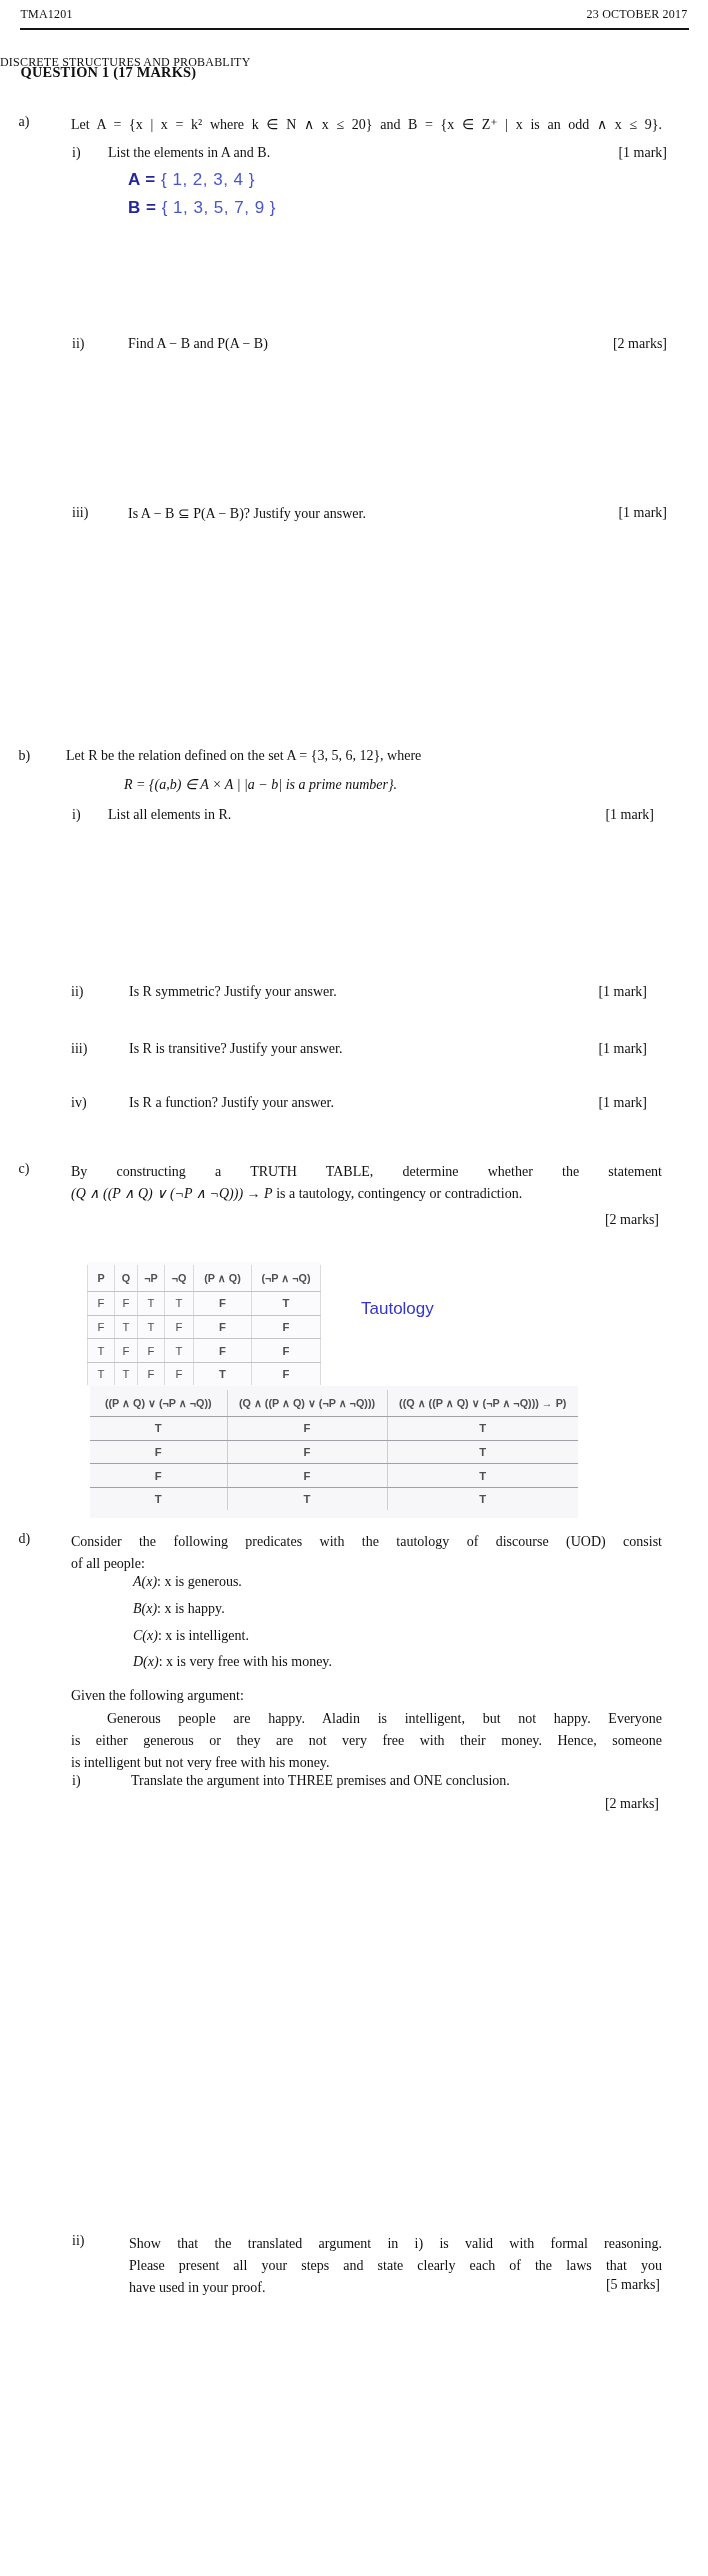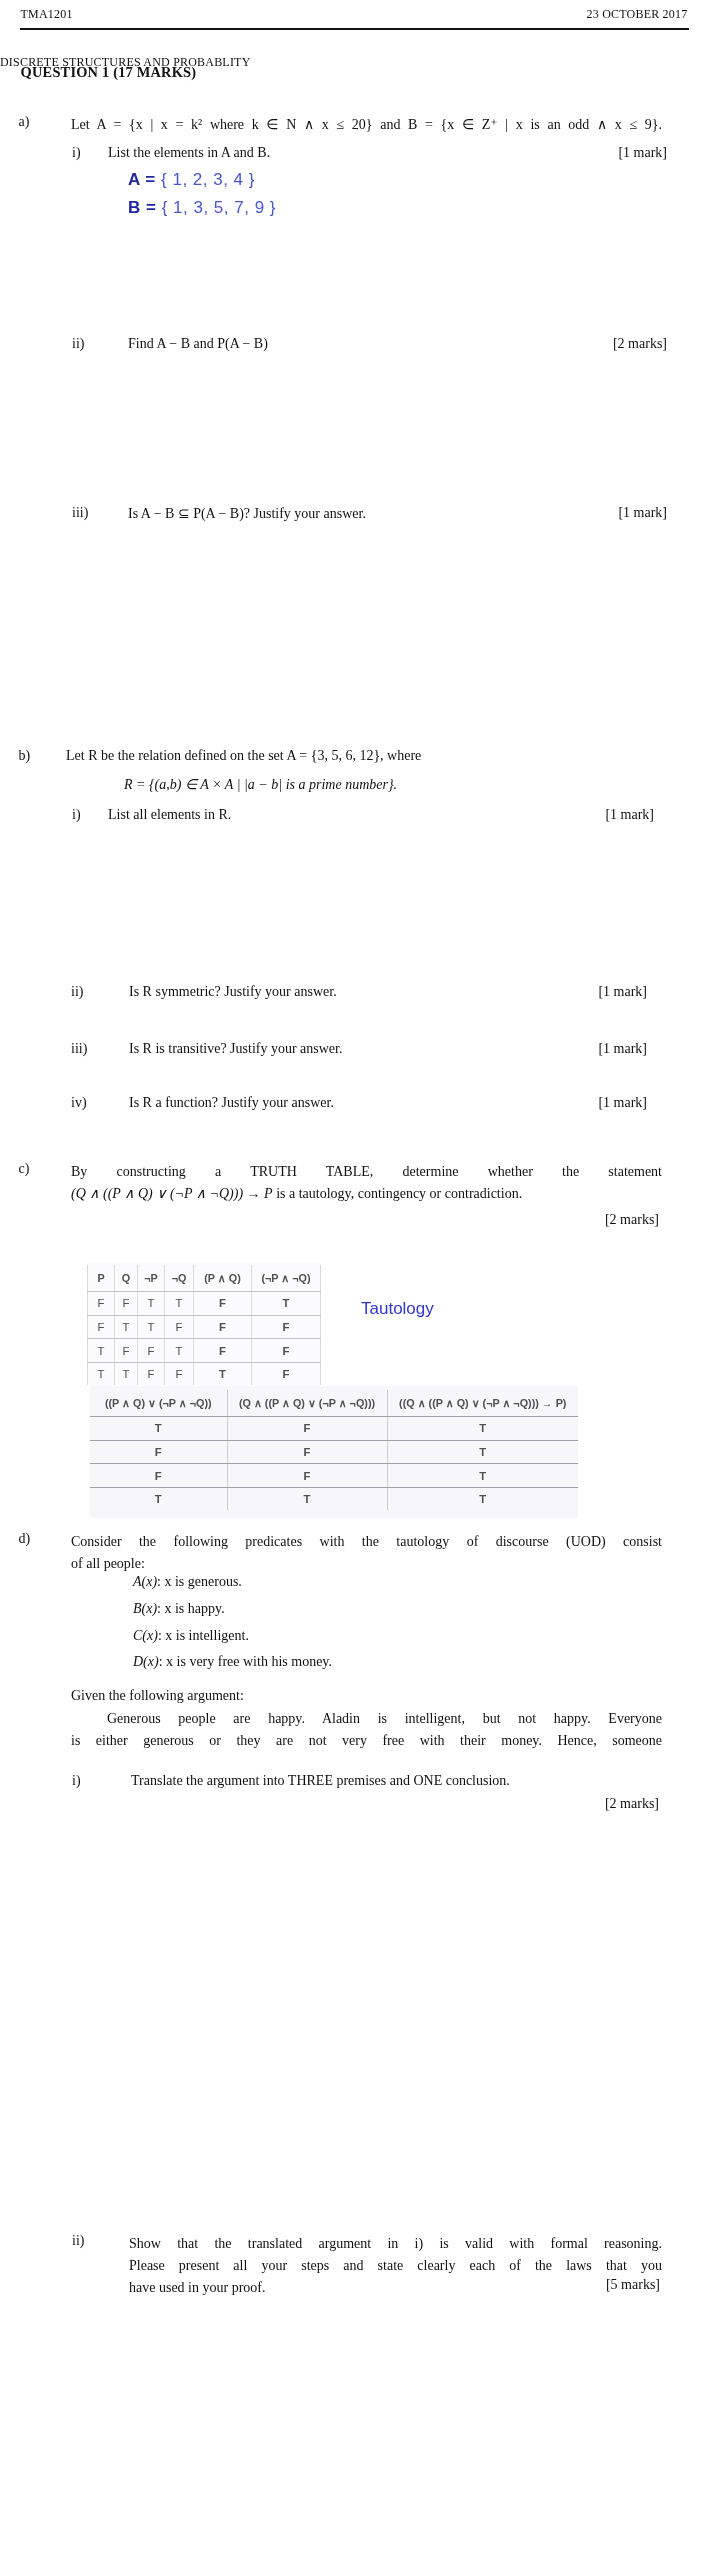--- a/index.html
+++ b/index.html
@@ -205,20 +205,21 @@
   <div class="itext" style="left:133px;top:1574px;"><span class="math">A(x)</span><span>: x is generous.</span></div>
   <div class="itext" style="left:133px;top:1601px;"><span class="math">B(x)</span><span>: x is happy.</span></div>
   <div class="itext" style="left:133px;top:1628px;"><span class="math">C(x)</span><span>: x is intelligent.</span></div>
   <div class="itext" style="left:133px;top:1654px;"><span class="math">D(x)</span><span>: x is very free with his money.</span></div>
 
   <div class="itext" style="left:71px;top:1688px;">Given the following argument:</div>
 
   <div class="blk" style="left:71px;top:1708px;width:591px;">
     <div class="jl" style="text-indent:36px;">Generous people are happy. Aladin is intelligent, but not happy. Everyone</div>
     <div class="jl">is either generous or they are not very free with their money. Hence, someone</div>
+    <div>is intelligent but not very free with his money.</div>
   </div>
 
   <div class="inum" style="left:72px;top:1773px;">i)</div>
   <div class="itext" style="left:131px;top:1773px;">Translate the argument into THREE premises and ONE conclusion.</div>
   <div class="mark" style="top:1796px;right:50px;">[2 marks]</div>
 
   <div class="inum" style="left:72px;top:2233px;">ii)</div>
   <div class="blk" style="left:129px;top:2233px;width:533px;">
     <div class="jl">Show that the translated argument in i) is valid with formal reasoning.</div>
     <div class="jl">Please present all your steps and state clearly each of the laws that you</div>

